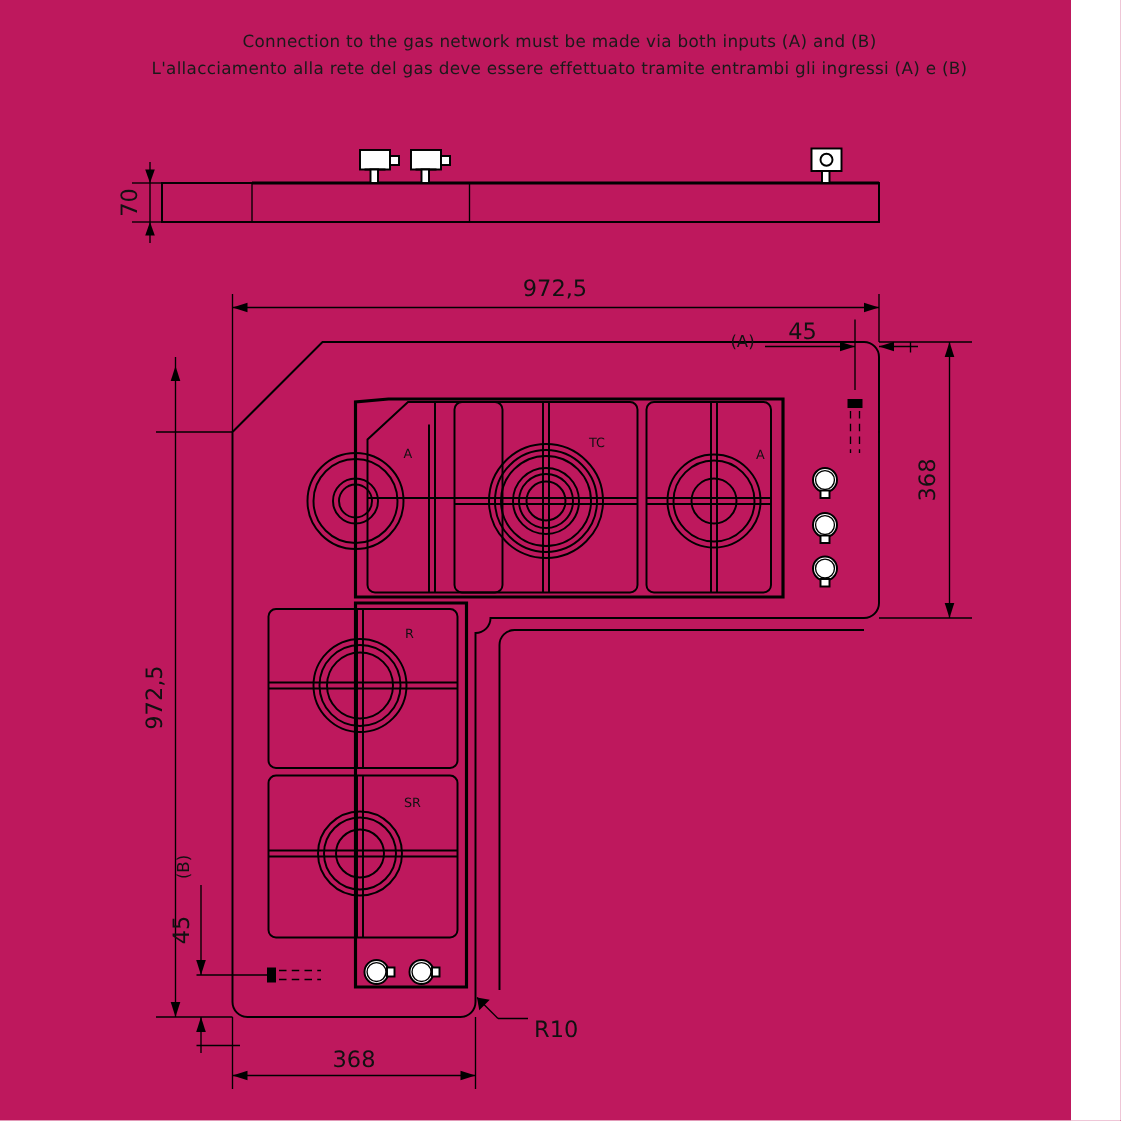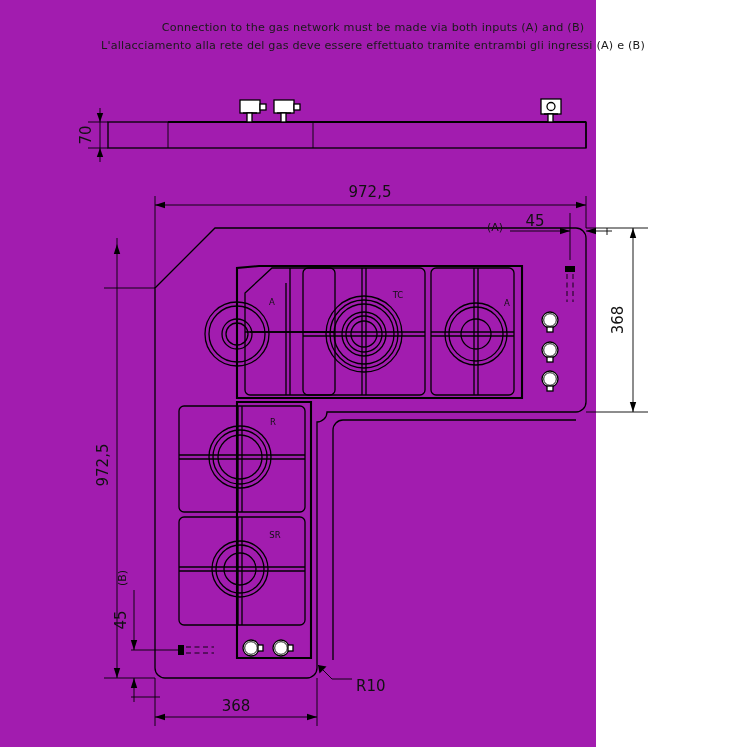--- a/index.html
+++ b/index.html
@@ -8,23 +8,23 @@
     background: #ffffff;
   }
   body {
     width: 747px;
     height: 747px;
     font-family: "DejaVu Sans", sans-serif;
     overflow: hidden;
   }
   #sheet {
     position: relative;
-    width: 596px;
+    width: 714px;
     height: 747px;
-    background: #a21caf;
+    background: #be185d;
   }
   #drawing {
     position: absolute;
     left: 0;
     top: 0;
   }
   .note-line {
     font-family: "DejaVu Sans", sans-serif;
     font-size: 11.2px;
     fill: #1a1a1a;

